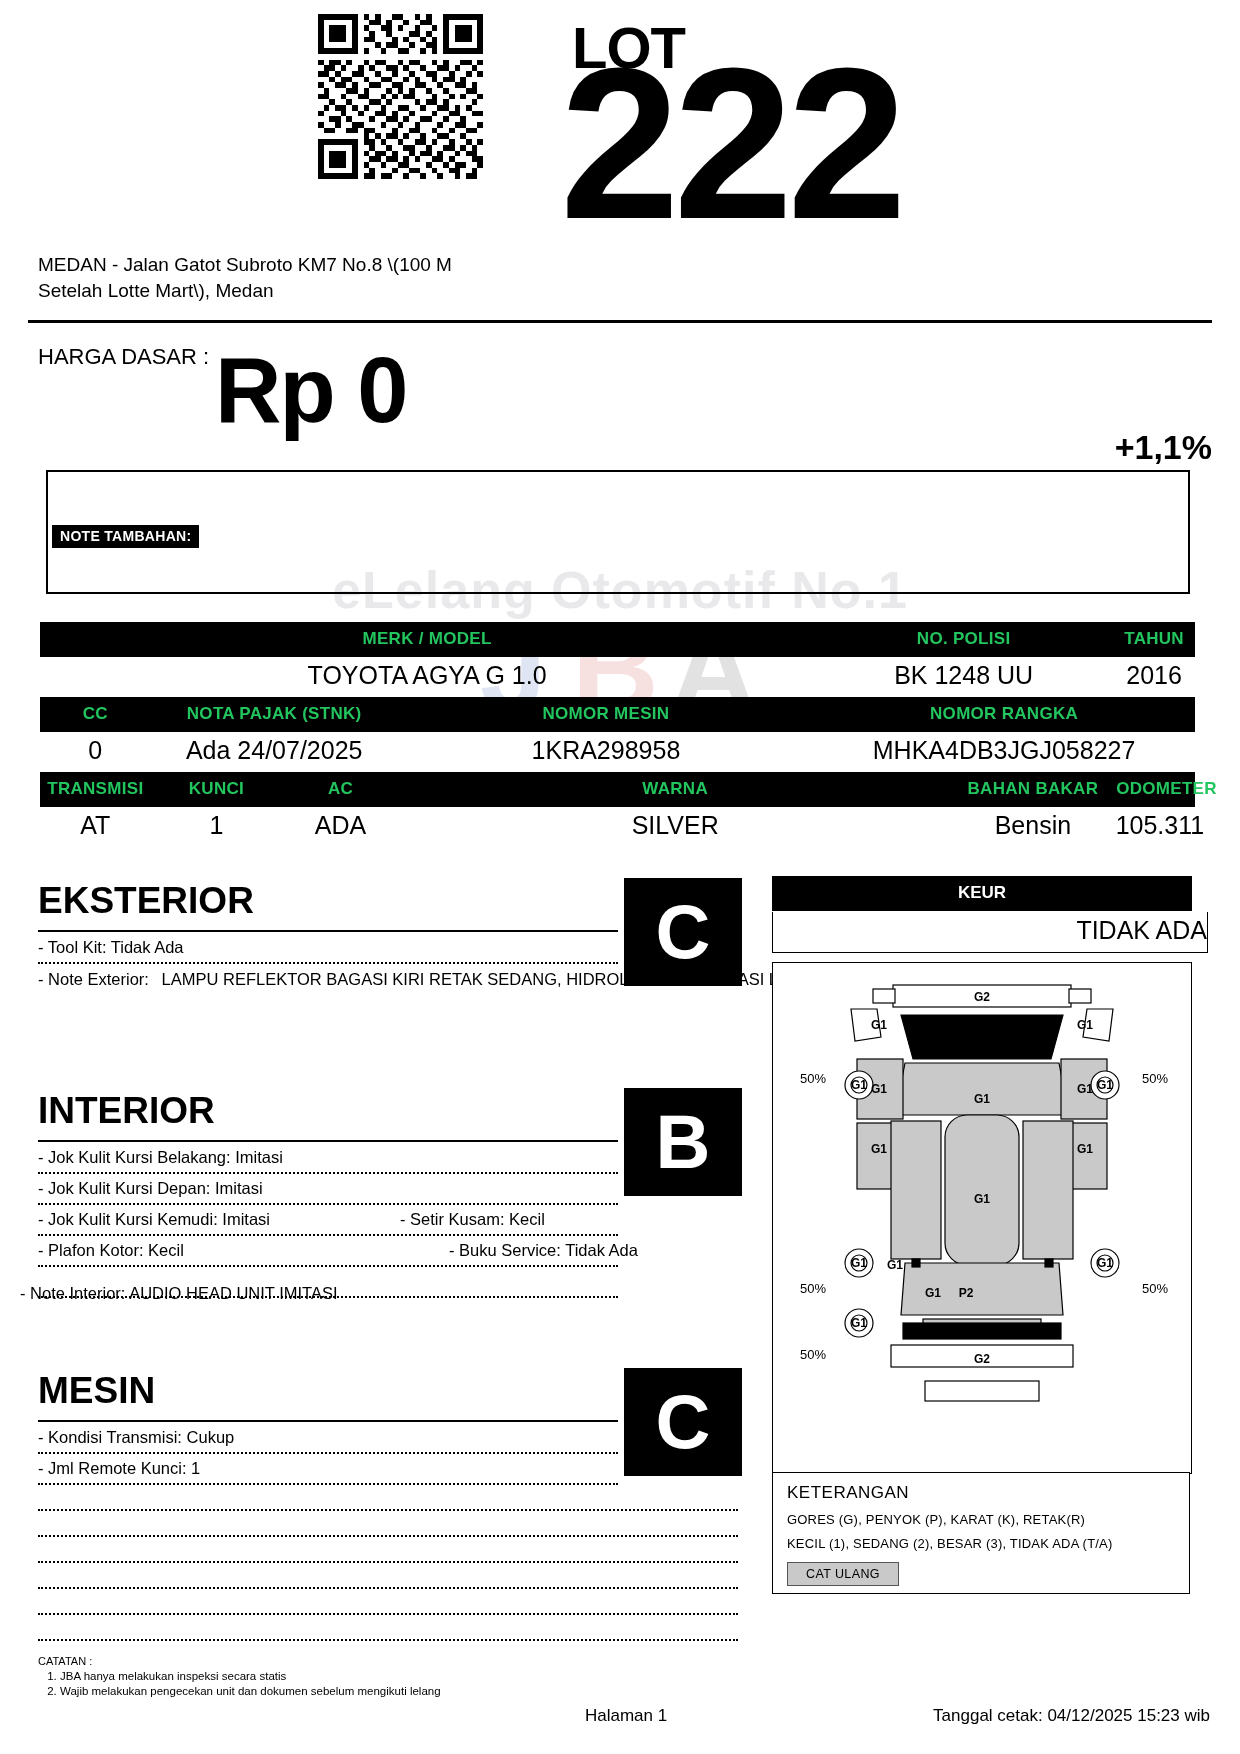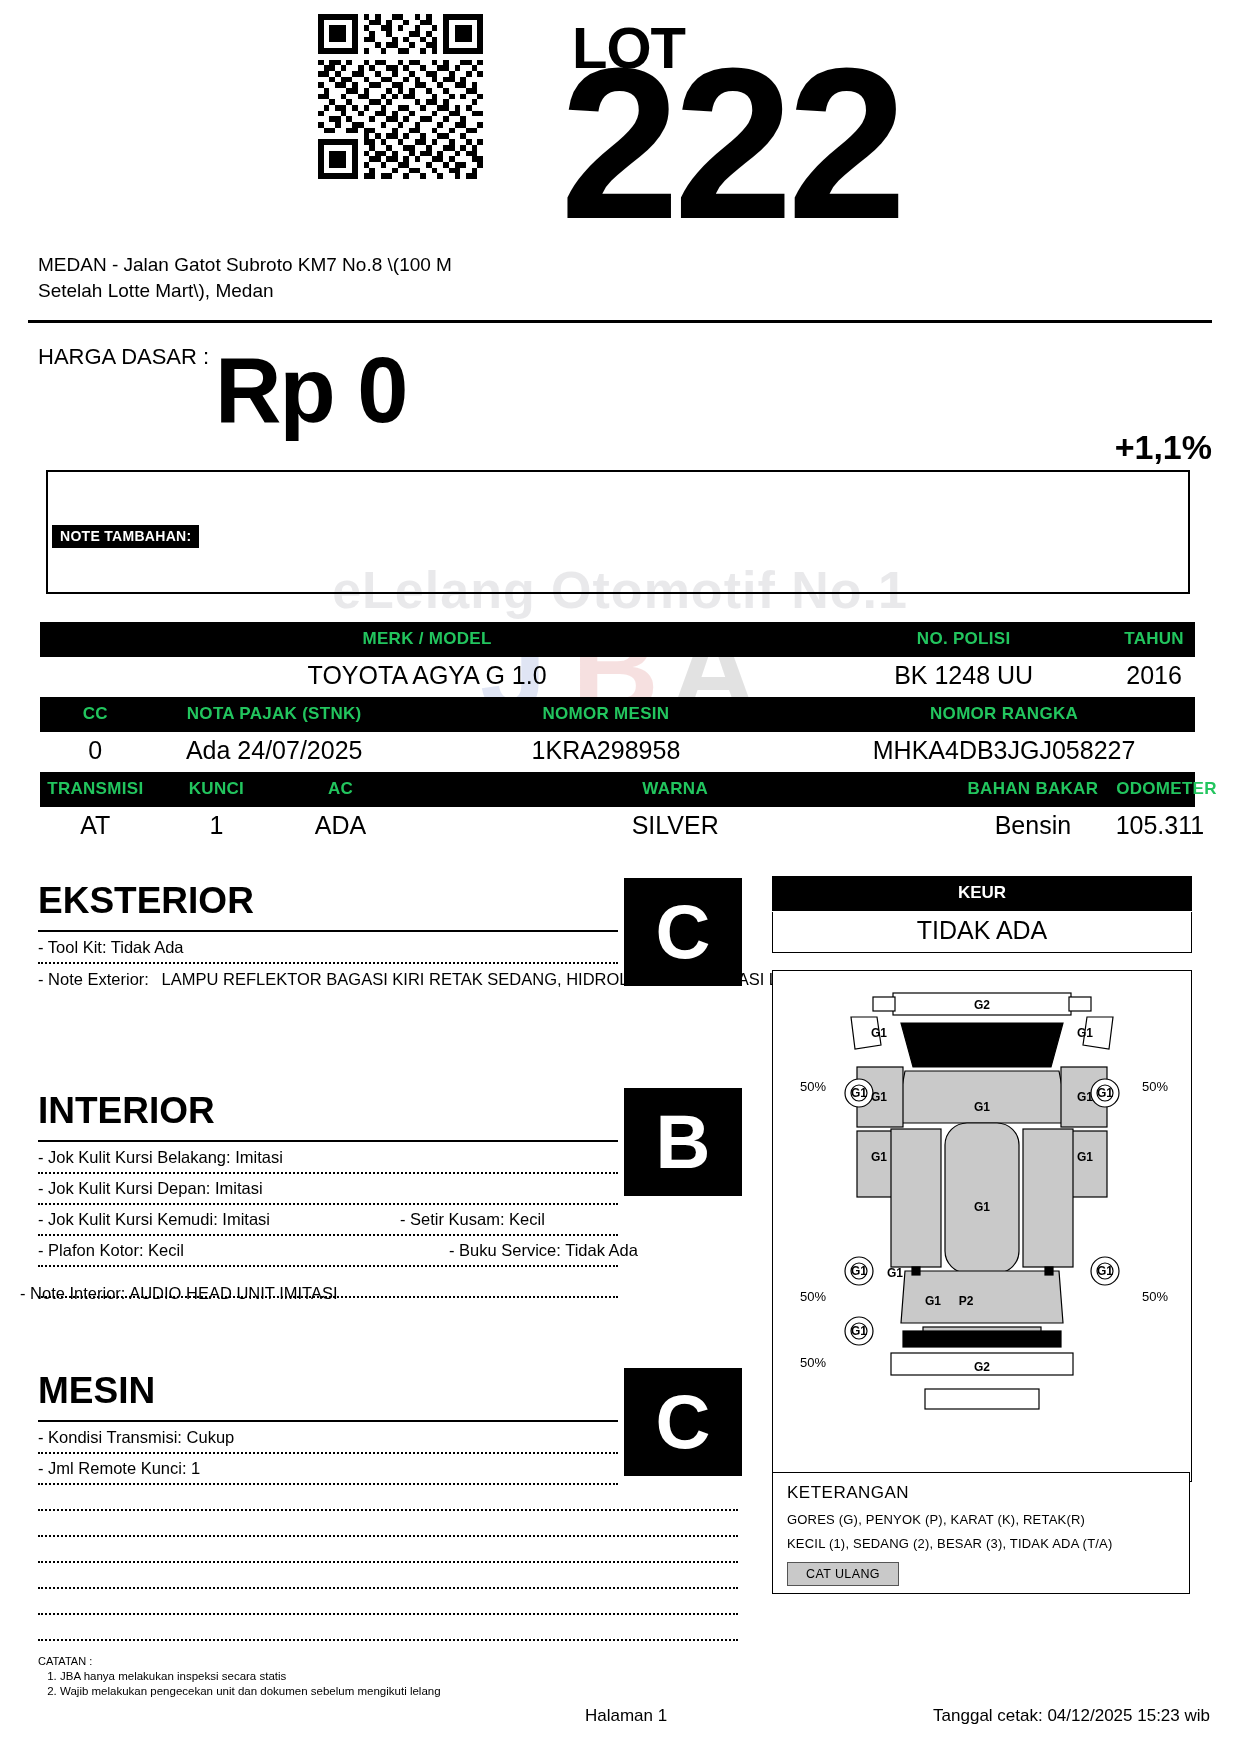--- a/index.html
+++ b/index.html
@@ -219,34 +219,33 @@
     border: 1px solid #000;
     z-index: 2;
   }
   .keur-val {
     position: absolute;
     left: 772px; top: 912px;
     width: 418px;
     border: 1px solid #000;
     border-top: none;
     font-size: 25px;
-    text-align: center;
-    padding: 4px 0 7px 0;
+    text-align: right;
+    padding: 4px 0 7px 16px;
     z-index: 2;
     background: #fff;
   }
   .diagram-box {
     position: absolute;
     left: 772px; top: 962px;
     width: 418px;
     height: 510px;
     border: 1px solid #000;
     background: #fff;
     z-index: 2;
-    margin-top: 8px;
   }
   .keterangan-box {
     position: absolute;
     left: 772px; top: 1472px;
     width: 418px;
     height: 122px;
     border: 1px solid #000;
     background: #fff;
     z-index: 2;
     box-sizing: border-box;

